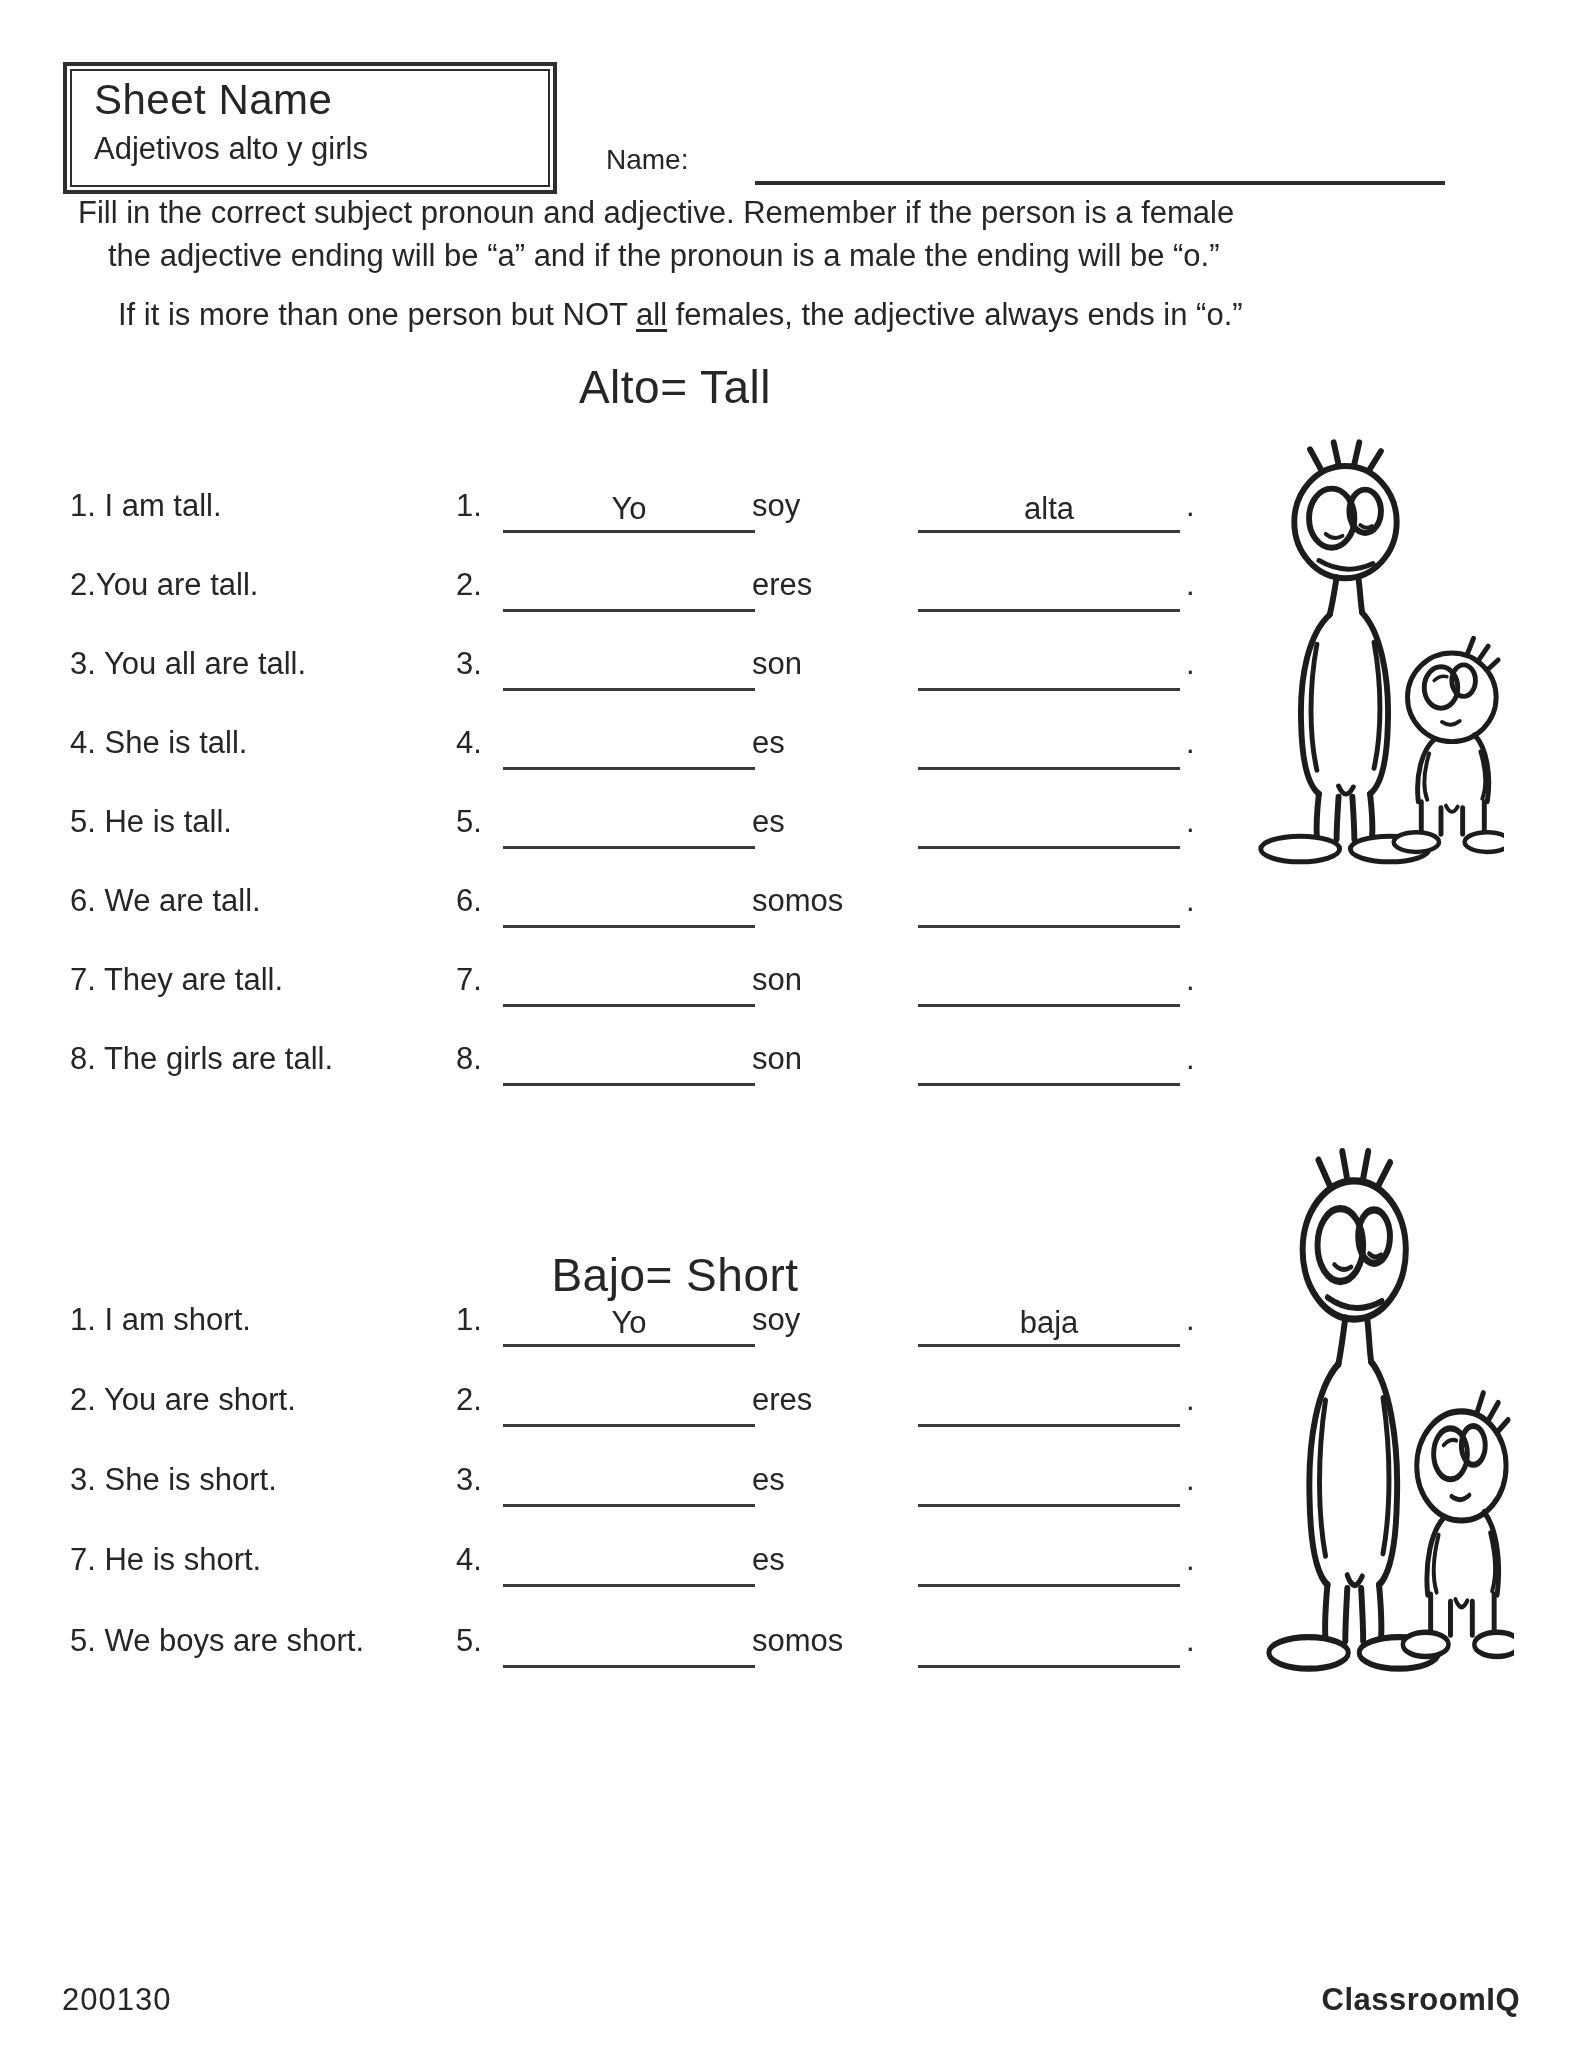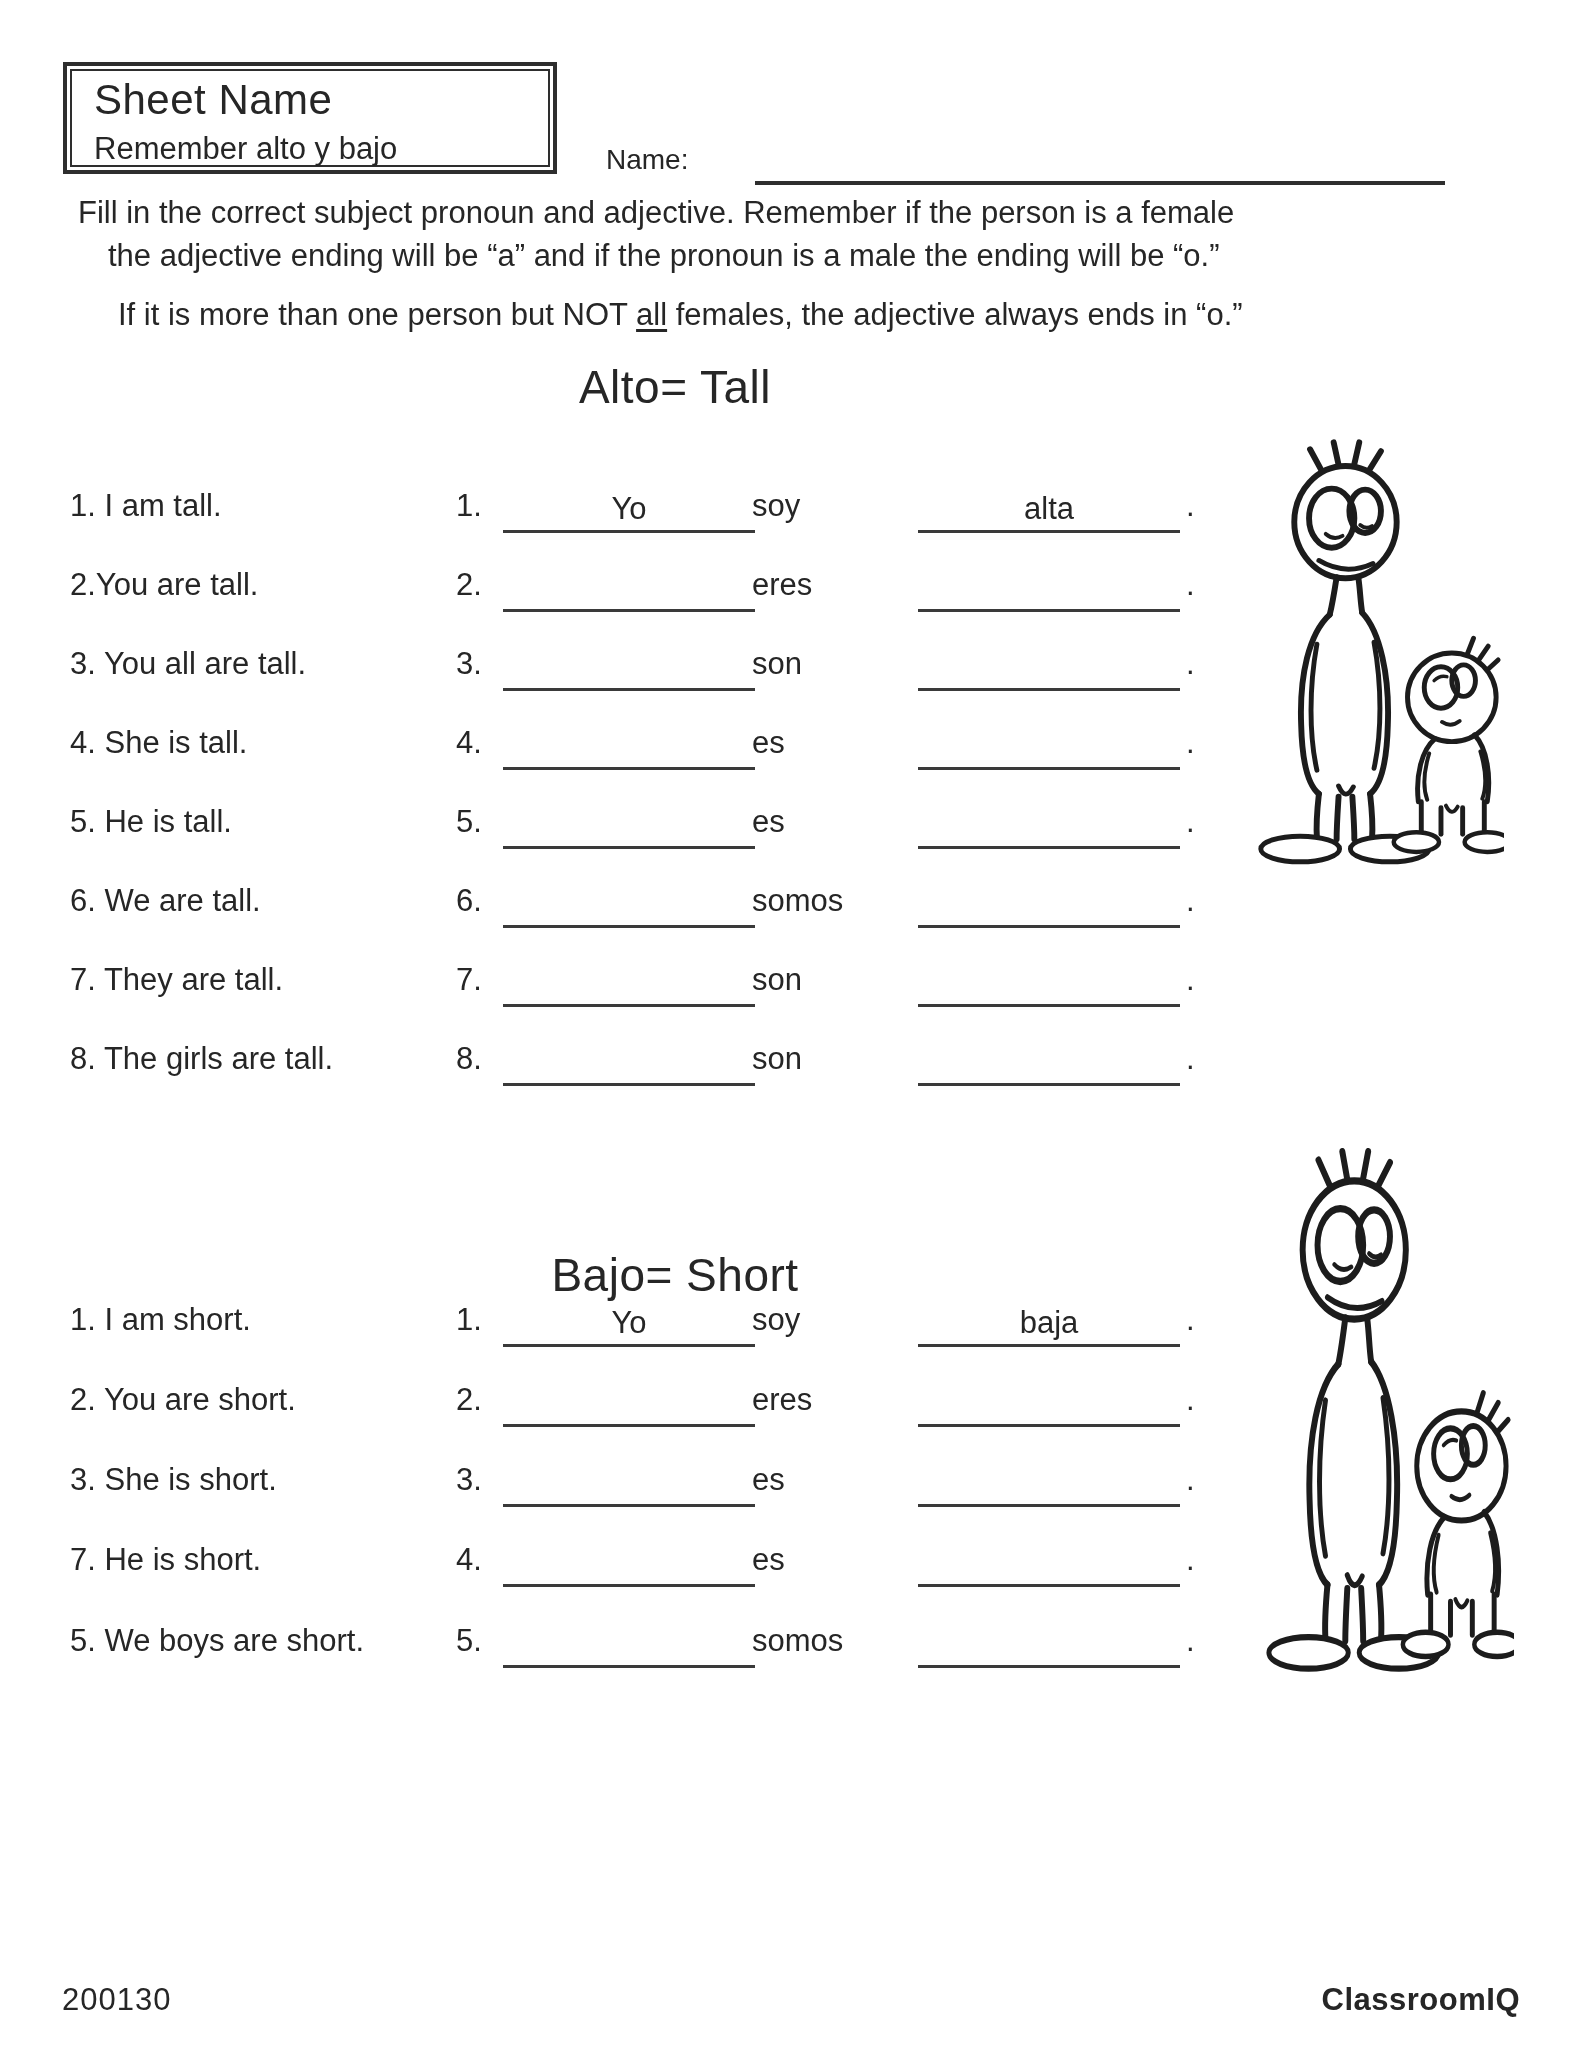--- a/index.html
+++ b/index.html
@@ -1,21 +1,21 @@
 <!DOCTYPE html>
 <html><head>
 <meta charset="utf-8">
 <style>
   html,body{margin:0;padding:0;}
   body{
     width:1582px;height:2048px;background:#ffffff;position:relative;
     font-family:"Liberation Sans", sans-serif;color:#262626;overflow:hidden;
   }
   
-  .sheet-box{position:absolute;left:63px;top:62px;width:494px;height:112px;border:4px solid #2e2e2e;box-sizing:border-box;background:#fff;}
+  .sheet-box{position:absolute;left:63px;top:62px;width:494px;height:132px;border:4px solid #2e2e2e;box-sizing:border-box;background:#fff;}
   .sheet-box-inner{position:absolute;left:3px;top:3px;right:3px;bottom:3px;border:2px solid #2e2e2e;padding:4px 0 0 22px;box-sizing:border-box;}
   .sheet-label{font-size:42px;line-height:1.2;letter-spacing:0.5px;}
   .sheet-title{font-size:31px;line-height:1.2;margin-top:5px;}
   
   .name-label{position:absolute;left:606px;top:144px;font-size:28px;}
   .name-line{position:absolute;left:755px;top:181px;width:690px;height:0;border-top:4px solid #2e2e2e;}
   
   .instr{position:absolute;font-size:31px;line-height:34px;white-space:nowrap;text-align:center;}
   .instr1{left:78px;top:196px;}
   .instr2{left:108px;top:239px;}
@@ -43,21 +43,21 @@
   .figs{position:absolute;}
   .figs-alto{left:1248px;top:438px;width:256px;height:436px;}
   .figs-bajo{left:1256px;top:1148px;width:258px;height:534px;}
 </style>
 </head>
 <body>
 
 <div class="sheet-box">
   <div class="sheet-box-inner">
     <div class="sheet-label">Sheet Name</div>
-    <div class="sheet-title">Remember alto y bajo</div>
+    <div class="sheet-title">Adjetivos alto y girls</div>
   </div>
 </div>
 
 <div class="name-label">Name:</div>
 <div class="name-line"></div>
 
 <div class="instr instr1">Fill in the correct subject pronoun and adjective. Remember if the person is a female</div>
 <div class="instr instr2">the adjective ending will be “a” and if the pronoun is a male the ending will be “o.”</div>
 <div class="instr instr3"><span>If it is more than one person but NOT </span><span class="u">all</span><span> females, the adjective always ends in “o.”</span></div>
 

